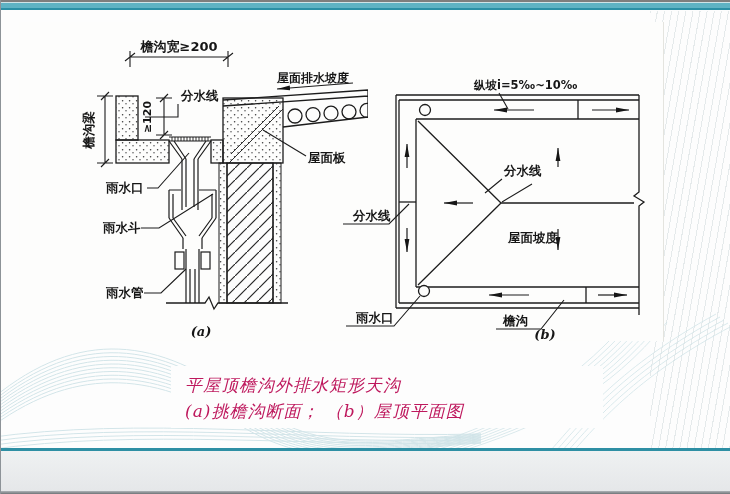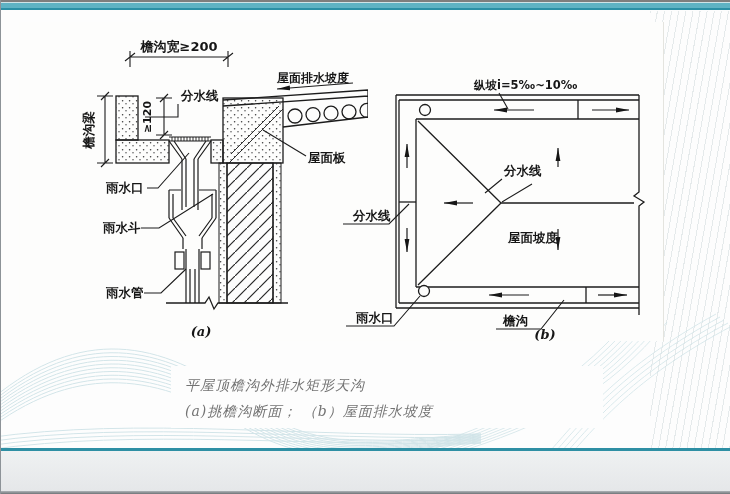--- a/index.html
+++ b/index.html
@@ -25,21 +25,21 @@
   
   .scan{position:absolute;left:18px;top:22px;width:644px;height:319px;z-index:2;
     background:#fdfdfc;border-right:1px solid #e4e4df;}
   .diag{position:absolute;z-index:3;}
   svg text{fill:#161616;font-family:"DejaVu Sans","Liberation Sans",sans-serif;font-weight:600;}
   .figlab{font-family:"DejaVu Serif","Liberation Serif",serif;font-style:italic;font-weight:700;}
   
   .caption{position:absolute;left:170px;top:366px;width:432px;height:62px;z-index:4;
     background:#fdfdfd;padding:6px 0 0 14px;box-sizing:border-box;
     font-family:"DejaVu Serif","Liberation Serif",serif;font-style:italic;
-    font-size:14px;line-height:26px;color:#737373;letter-spacing:1px;white-space:nowrap;}
+    font-size:17px;line-height:26px;color:#be185d;letter-spacing:1px;white-space:nowrap;}
 </style>
 </head>
 <body>
 
 <div class="slide">
 
   <div class="right-stripes"></div>
 
   <svg class="wave" style="left:0;top:334px" width="480" height="125" viewBox="0 0 480 125">
     <g fill="none" stroke="#c8dfe4" stroke-width="1" opacity="0.8">
@@ -223,20 +223,20 @@
     <text x="168" y="103" font-size="12.5">分水线</text>
     <text x="172" y="170" font-size="12.5">屋面坡度</text>
     <text x="17" y="148" font-size="12.5">分水线</text>
     <text x="20" y="250" font-size="12.5">雨水口</text>
     <text x="167" y="253" font-size="12.5">檐沟</text>
     <text class="figlab" x="209" y="267" font-size="13" text-anchor="middle">(b)</text>
   </svg>
 
   <div class="caption">
     <div>平屋顶檐沟外排水矩形天沟</div>
-    <div>(a)挑檐沟断面； （b）屋面排水坡度</div>
+    <div>(a)挑檐沟断面； （b）屋顶平面图</div>
   </div>
 
   <div class="top-band"></div>
   <div class="bottom-line"></div>
   <div class="footer"></div>
   <div class="bottom-edge"></div>
 </div>
 
 </body></html>

